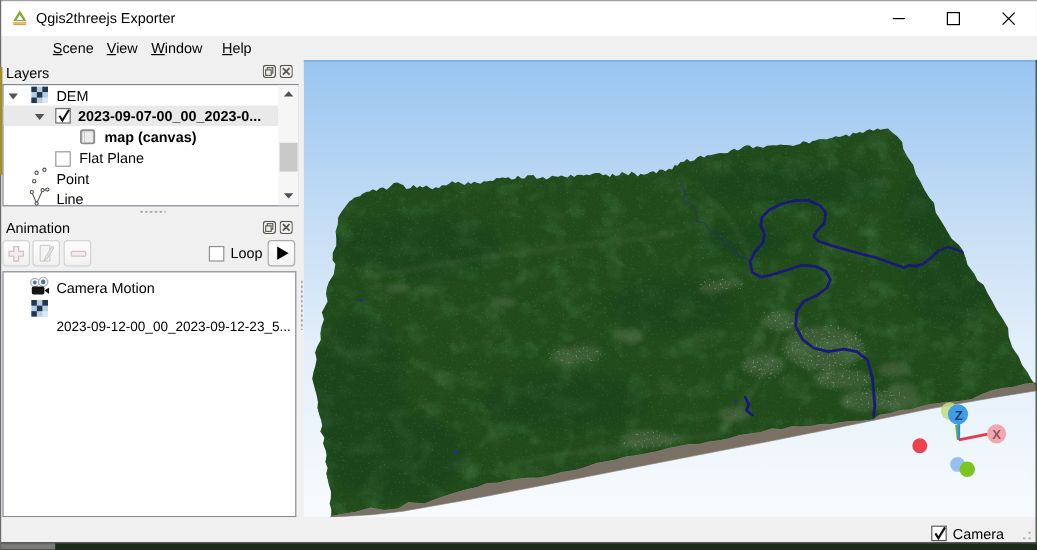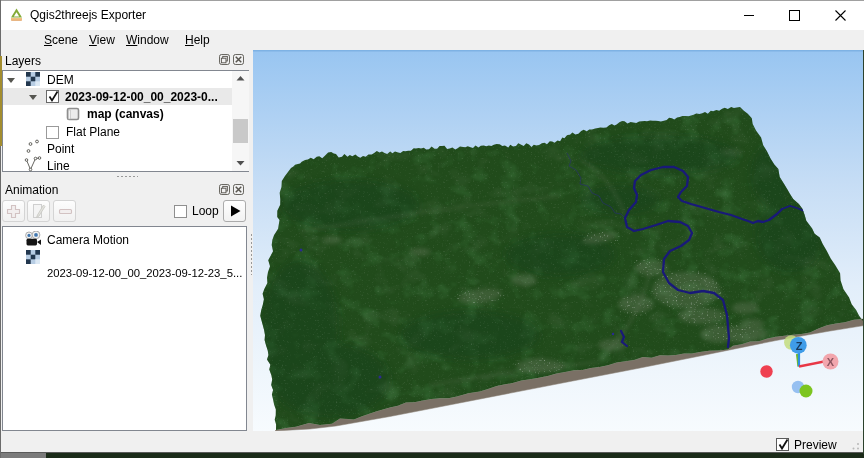--- a/index.html
+++ b/index.html
@@ -61,21 +61,21 @@
   </svg>
   <div class="abs" style="left:47px;top:73px;font-size:12px;">DEM</div>
 
   <svg class="abs" style="left:28px;top:93px" width="10" height="8">
       <path d="M1 2 L9 2 L5 7 Z" fill="#555550"></path>
     </svg>
   <div class="abs" style="left:46px;top:90px;width:13px;height:13px;background:#fff;border:1px solid #6a6a6a;box-sizing:border-box;"></div>
   <svg class="abs" style="left:47px;top:90px" width="13" height="14">
       <path d="M2.5 6.5 L5 10.5 L10.5 1.5" fill="none" stroke="#111" stroke-width="1.7"></path>
     </svg>
-  <div class="abs" style="left:65px;top:90px;font-size:12px;font-weight:bold;">2023-09-12-00_00_2023-0...</div>
+  <div class="abs" style="left:65px;top:90px;font-size:12px;font-weight:bold;">2023-09-07-00_00_2023-0...</div>
 
   <svg class="abs" style="left:65px;top:106px" width="15" height="15" viewBox="0 0 15 15">
     <rect x="2.5" y="2.5" width="11" height="11" rx="1.5" fill="#ececec" stroke="#8e8e8e" stroke-width="1.6"></rect>
     <rect x="3.4" y="4" width="1.8" height="9" fill="#fbfbfb" stroke="#b0b0b0" stroke-width="0.6"></rect>
   </svg>
   <div class="abs" style="left:87px;top:107px;font-size:12px;font-weight:bold;text-align:center;">map (canvas)</div>
 
   <div class="abs" style="left:46px;top:126px;width:13px;height:13px;background:#fff;border:1px solid #9a9a9a;box-sizing:border-box;"></div>
   <div class="abs" style="left:66px;top:125px;font-size:12px;">Flat Plane</div>
 
@@ -279,21 +279,21 @@
       <circle cx="798" cy="387" r="6.2" fill="#8cb9ef" opacity="0.9"></circle>
       <circle cx="806" cy="391" r="6.5" fill="#7cc520"></circle>
     </g>
   </svg>
 
   <div class="abs" style="left:0;top:431px;width:864px;height:23px;background:#f0f0f0;"></div>
   <div class="abs" style="left:776px;top:438px;width:13px;height:13px;background:#fff;border:1px solid #5a5a5a;box-sizing:border-box;"></div>
   <svg class="abs" style="left:777px;top:438px" width="13" height="14">
       <path d="M2.5 6.5 L5 10.5 L10.5 1.5" fill="none" stroke="#111" stroke-width="1.8"></path>
     </svg>
-  <div class="abs" style="left:794px;top:438px;font-size:12px;">Preview</div>
+  <div class="abs" style="left:794px;top:438px;font-size:12px;">Camera</div>
   <svg class="abs" style="left:847px;top:442px" width="14" height="14">
     <g fill="#b9b9b9">
       <circle cx="11" cy="2" r="1"></circle>
       <circle cx="6.5" cy="6.5" r="1"></circle>
         <circle cx="11" cy="6.5" r="1"></circle>
       <circle cx="2" cy="11" r="1"></circle>
         <circle cx="6.5" cy="11" r="1"></circle>
         <circle cx="11" cy="11" r="1"></circle>
     </g>
   </svg>

